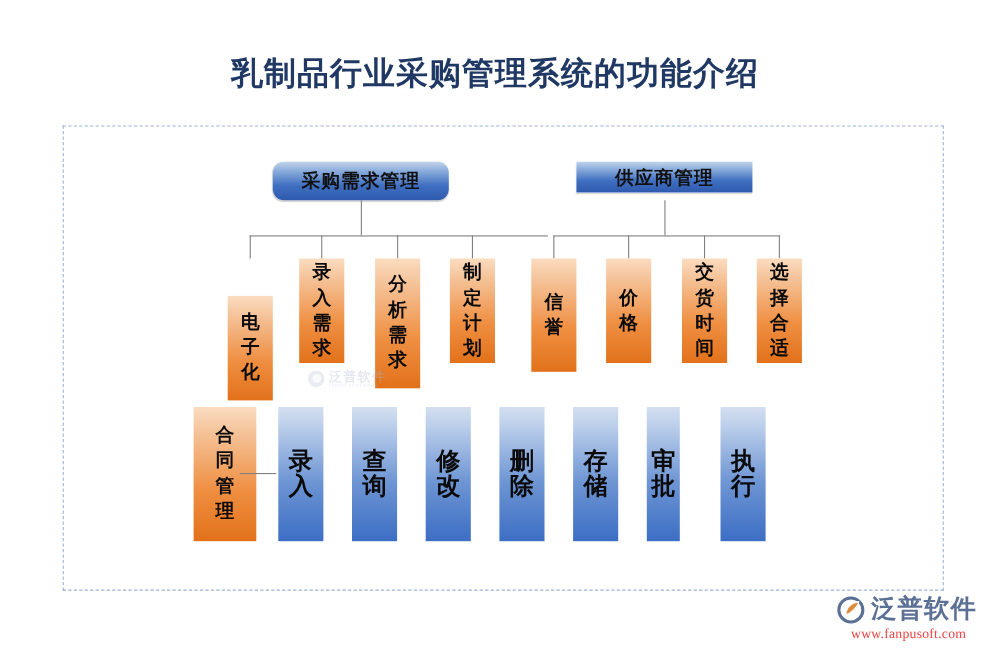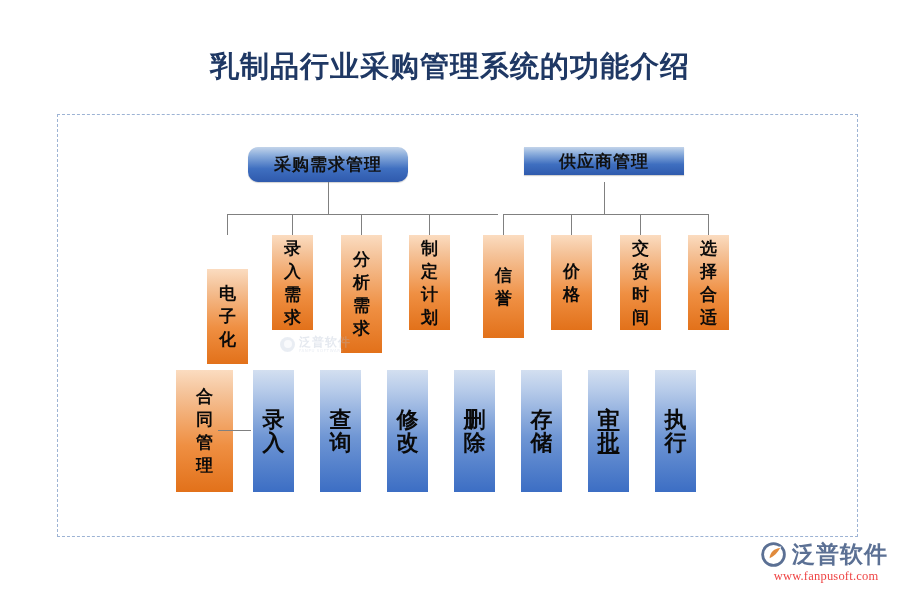--- a/index.html
+++ b/index.html
@@ -201,21 +201,21 @@
   </div>
   <div class="node bluecard" style="left:387px;top:370px;width:41px;height:122px;">
     <span class="vtext">修改</span>
   </div>
   <div class="node bluecard" style="left:454px;top:370px;width:41px;height:122px;">
     <span class="vtext">删除</span>
   </div>
   <div class="node bluecard" style="left:521px;top:370px;width:41px;height:122px;">
     <span class="vtext">存储</span>
   </div>
-  <div class="node bluecard" style="left:588px;top:370px;width:41px;height:122px;text-decoration:underline;">
+  <div class="node bluecard" style="left:588px;top:370px;width:30px;height:122px;">
     <span class="vtext">审批</span>
   </div>
   <div class="node bluecard" style="left:655px;top:370px;width:41px;height:122px;">
     <span class="vtext">执行</span>
   </div>
 
   <div class="brand">
     <div class="brand-row">
       <div class="brand-mark">
         <svg width="27" height="27" viewBox="0 0 27 27" aria-hidden="true">

